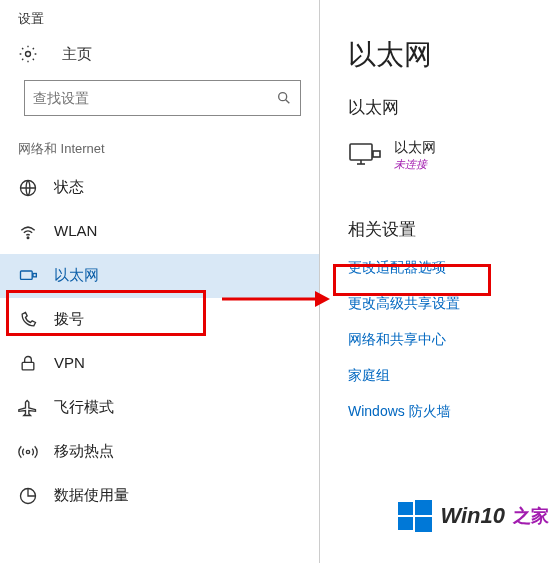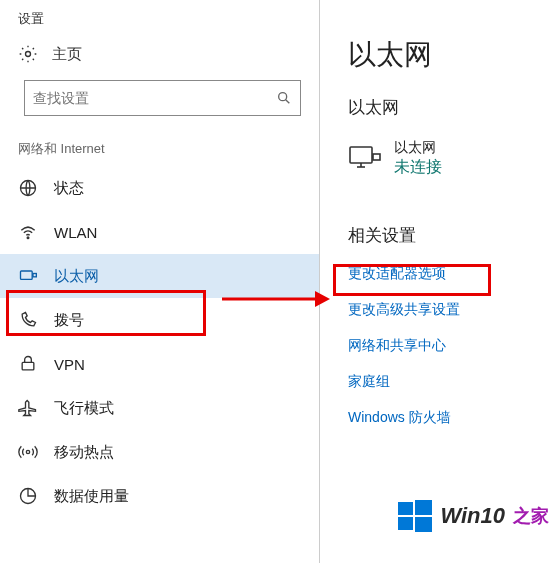--- a/index.html
+++ b/index.html
@@ -1,37 +1,37 @@
 <!DOCTYPE html>
 <html><head>
 <meta charset="utf-8">
 <style>
   * { margin: 0; padding: 0; box-sizing: border-box; }
   body { font-family: "Microsoft YaHei", "Segoe UI", sans-serif; background: #fff; width: 549px; height: 563px; overflow: hidden; position: relative; }
   .container { display: flex; height: 100%; }
   .left-pane { width: 320px; padding: 0 0 0 0; border-right: 1px solid #ccc; }
   .right-pane { flex: 1; padding: 0 0 0 28px; }
   .app-title { font-size: 13px; padding: 10px 0 6px 18px; color: #333; }
-  .home-row { display: flex; align-items: center; padding: 10px 0 10px 18px; gap: 14px; }
+  .home-row { display: flex; align-items: center; padding: 10px 0 10px 18px; gap: 24px; }
   .home-row span.label { font-size: 15px; color: #333; }
   .search-box { margin: 6px 18px 0 24px; border: 1px solid #888; height: 36px; display: flex; align-items: center; padding: 0 8px; }
   .search-box input { border: none; outline: none; flex: 1; font-size: 14px; background: transparent; }
   .search-box .sicon { color: #666; }
   .section-label { font-size: 13px; color: #666; padding: 24px 0 8px 18px; }
-  .nav-item { display: flex; align-items: center; gap: 16px; padding: 12px 0 12px 18px; font-size: 15px; color: #222; cursor: pointer; }
+  .nav-item { display: flex; gap: 16px; padding: 12px 0 12px 18px; font-size: 15px; color: #222; cursor: pointer; }
   .nav-item.selected { background: #d9e8f6; color: #0b5ea8; position: relative; }
   .nav-item .icon { width: 20px; height: 20px; display: flex; align-items: center; justify-content: center; color: #333; }
   .nav-item.selected .icon { color: #0b5ea8; }
   .red-box-left { border: 3px solid #e60000; position: absolute; left: 6px; top: 290px; width: 200px; height: 46px; pointer-events: none; }
   .arrow { position: absolute; left: 220px; top: 284px; color: #e60000; }
   .right-title { font-size: 28px; font-weight: 400; padding-top: 36px; color: #222; }
   .right-subtitle { font-size: 17px; padding-top: 22px; color: #222; }
   .eth-status { display: flex; gap: 12px; align-items: center; padding-top: 20px; }
   .eth-status .txt .l1 { font-size: 14px; color: #222; }
-  .eth-status .txt .l2 { font-size: 16px; color: #0f766e; }
+  .eth-status .txt .l2 { font-size: 11px; color: #a21caf; font-style: italic; }
   .related-title { font-size: 17px; padding-top: 46px; color: #222; }
   .link-item { display: block; font-size: 14px; color: #0067c0; padding-top: 18px; cursor: pointer; }
   .red-box-right { border: 3px solid #e60000; position: absolute; left: 333px; top: 264px; width: 158px; height: 32px; pointer-events: none; }
   .watermark { position: absolute; right: 0; bottom: 30px; display: flex; align-items: center; gap: 8px; font-size: 22px; font-style: italic; font-weight: 600; color: #2a2a2a; }
   .watermark .wlogo { width: 34px; height: 34px; }
   .watermark .zhi { color: #a21caf; font-style: normal; font-size: 18px; }
   svg { display: block; }
 </style>
 </head>
 <body>

